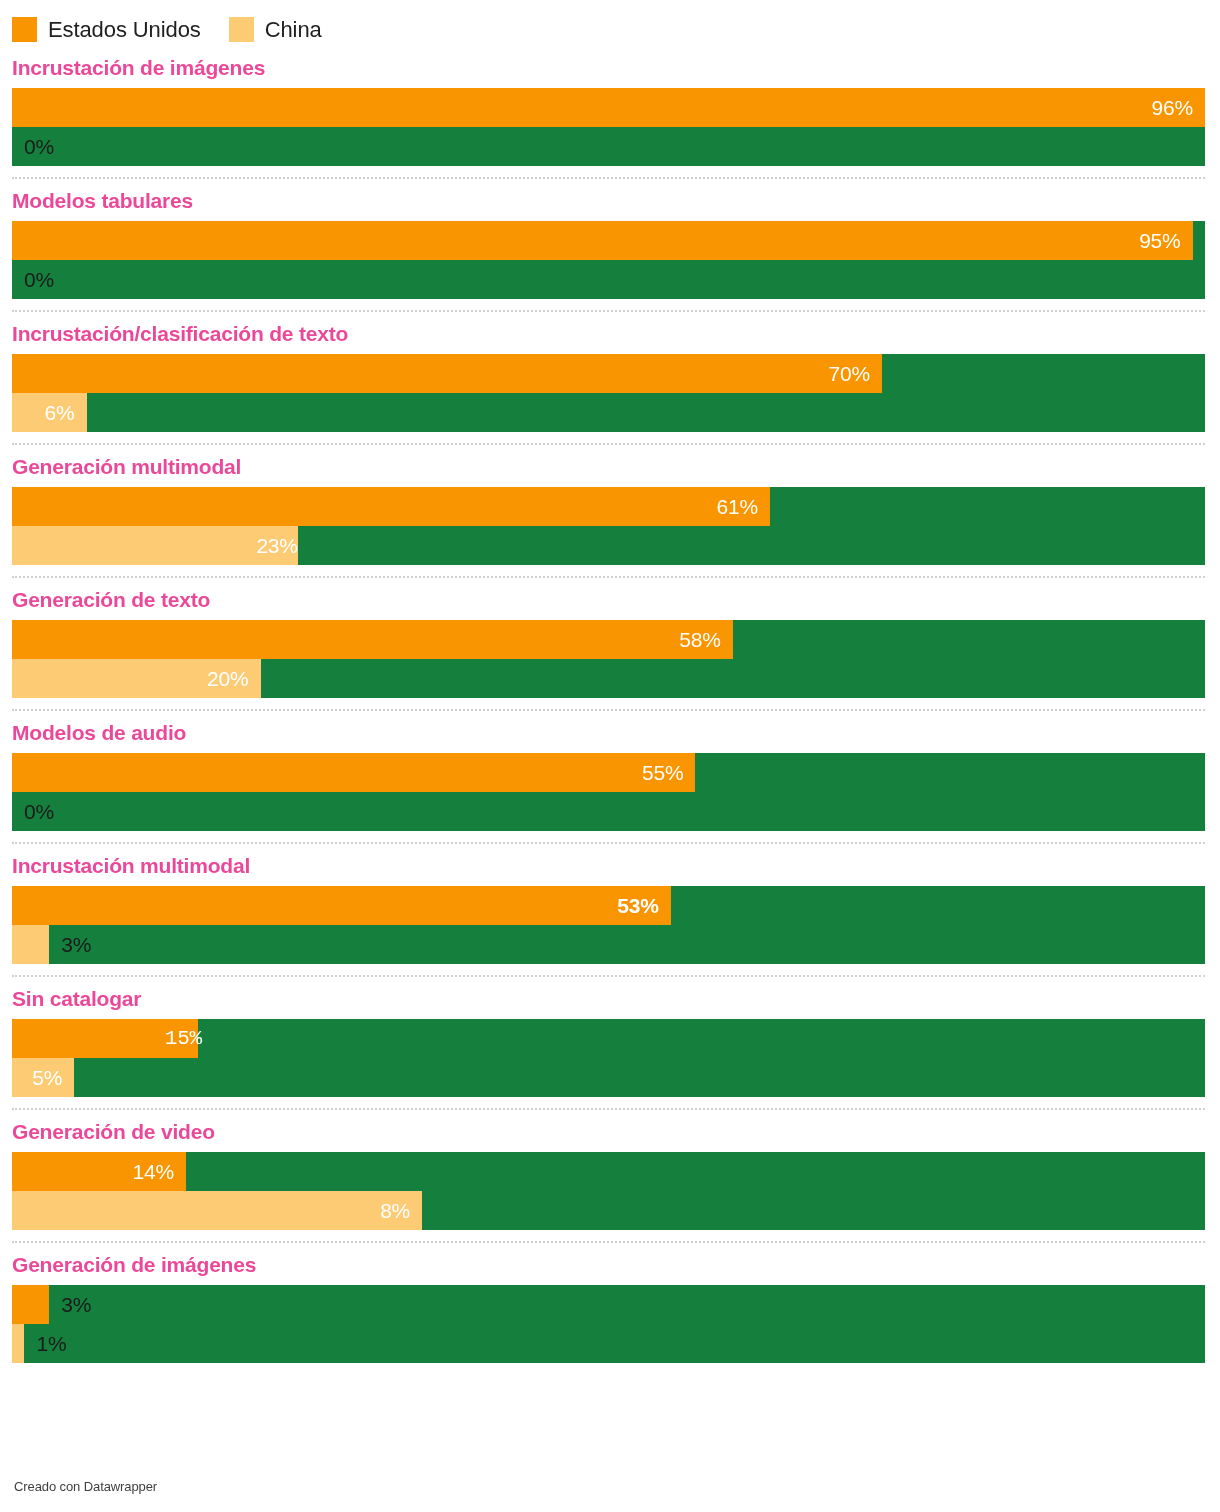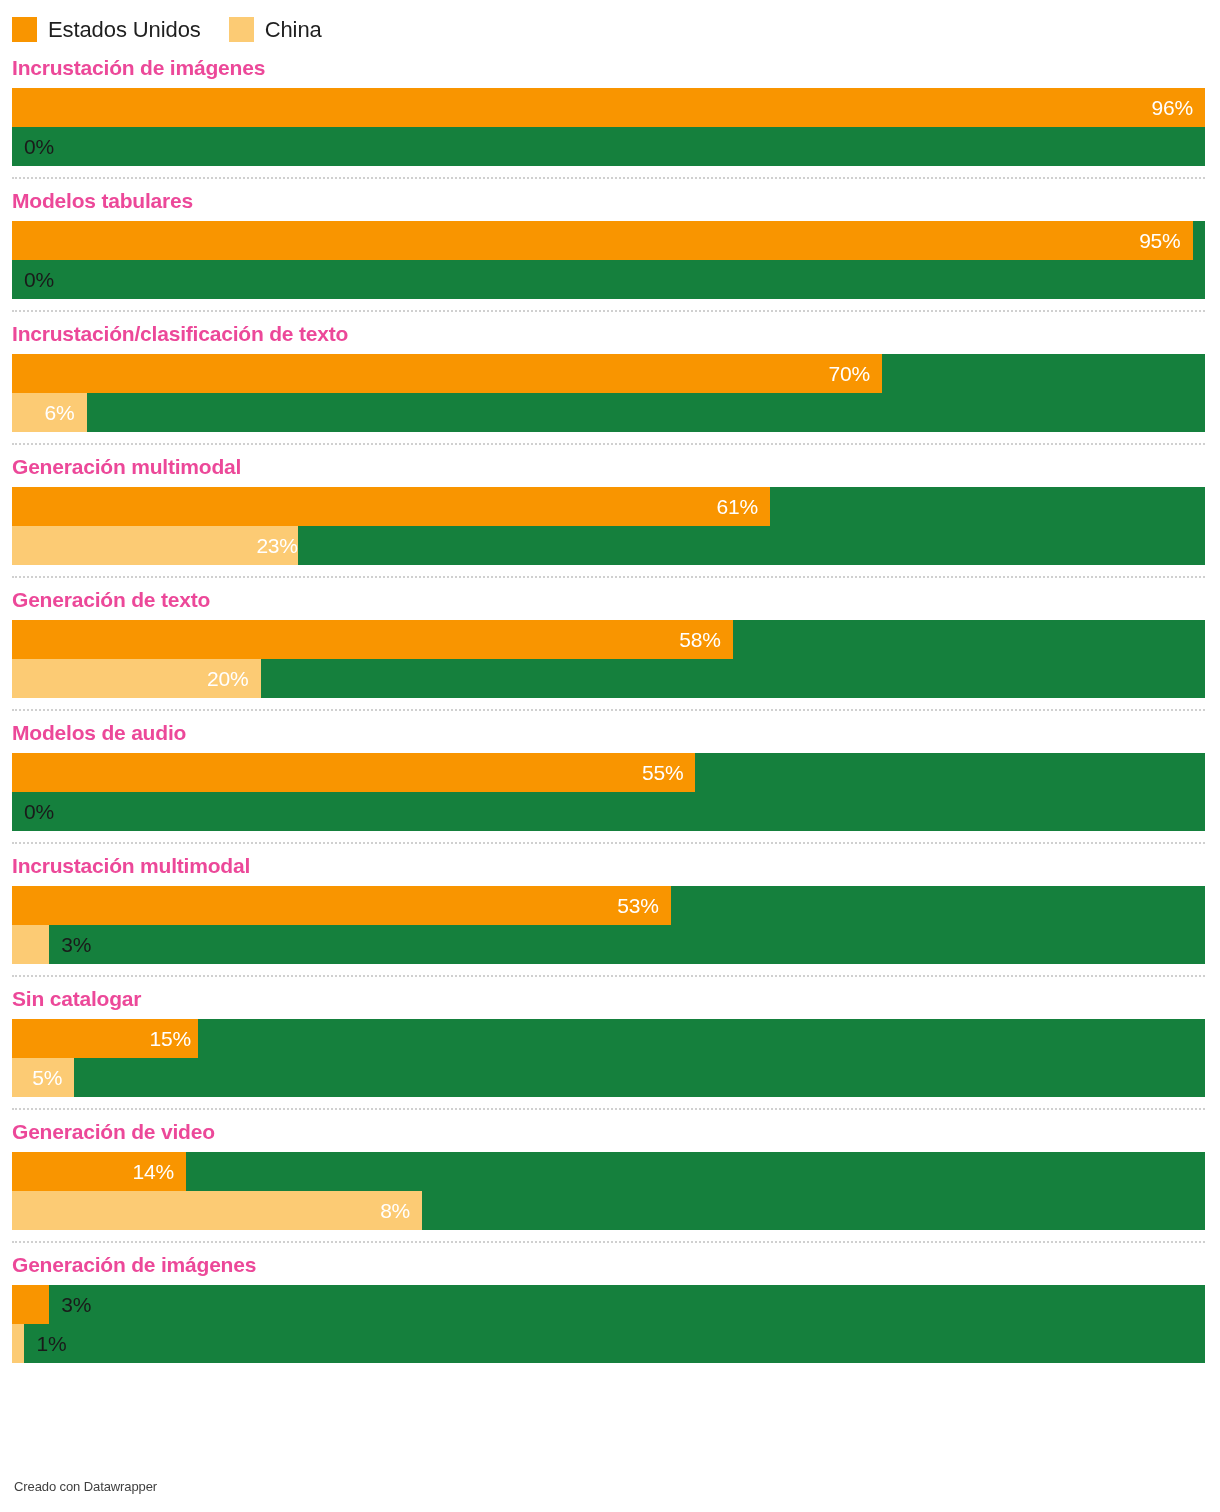--- a/index.html
+++ b/index.html
@@ -193,33 +193,33 @@
         </div>
         <div class="track">
           <div class="bar-label outside" style="left: 0px;">0%</div>
         </div>
       </div>
       <div class="divider"></div>
       <div class="group">
         <div class="group-title">Incrustación multimodal</div>
         <div class="track">
           <div class="bar" style="width: 658.635px; background: rgb(249, 149, 0);"></div>
-          <div class="bar-label inside" style="left: 658.635px;">53%</div>
+          <div class="bar-label inside" style="left: 658.635px; font-weight: bold;">53%</div>
         </div>
         <div class="track">
           <div class="bar" style="width: 37.2812px; background: rgb(252, 203, 116);"></div>
           <div class="bar-label outside" style="left: 37.2812px;">3%</div>
         </div>
       </div>
       <div class="divider"></div>
       <div class="group">
         <div class="group-title">Sin catalogar</div>
         <div class="track">
           <div class="bar" style="width: 186.406px; background: rgb(249, 149, 0);"></div>
-          <div class="bar-label inside" style="left: 191px;">15%</div>
+          <div class="bar-label inside" style="left: 202px; font-family: Liberation Mono, monospace;">15%</div>
         </div>
         <div class="track">
           <div class="bar" style="width: 62.1354px; background: rgb(252, 203, 116);"></div>
           <div class="bar-label inside" style="left: 62.1354px;">5%</div>
         </div>
       </div>
       <div class="divider"></div>
       <div class="group">
         <div class="group-title">Generación de video</div>
         <div class="track">

